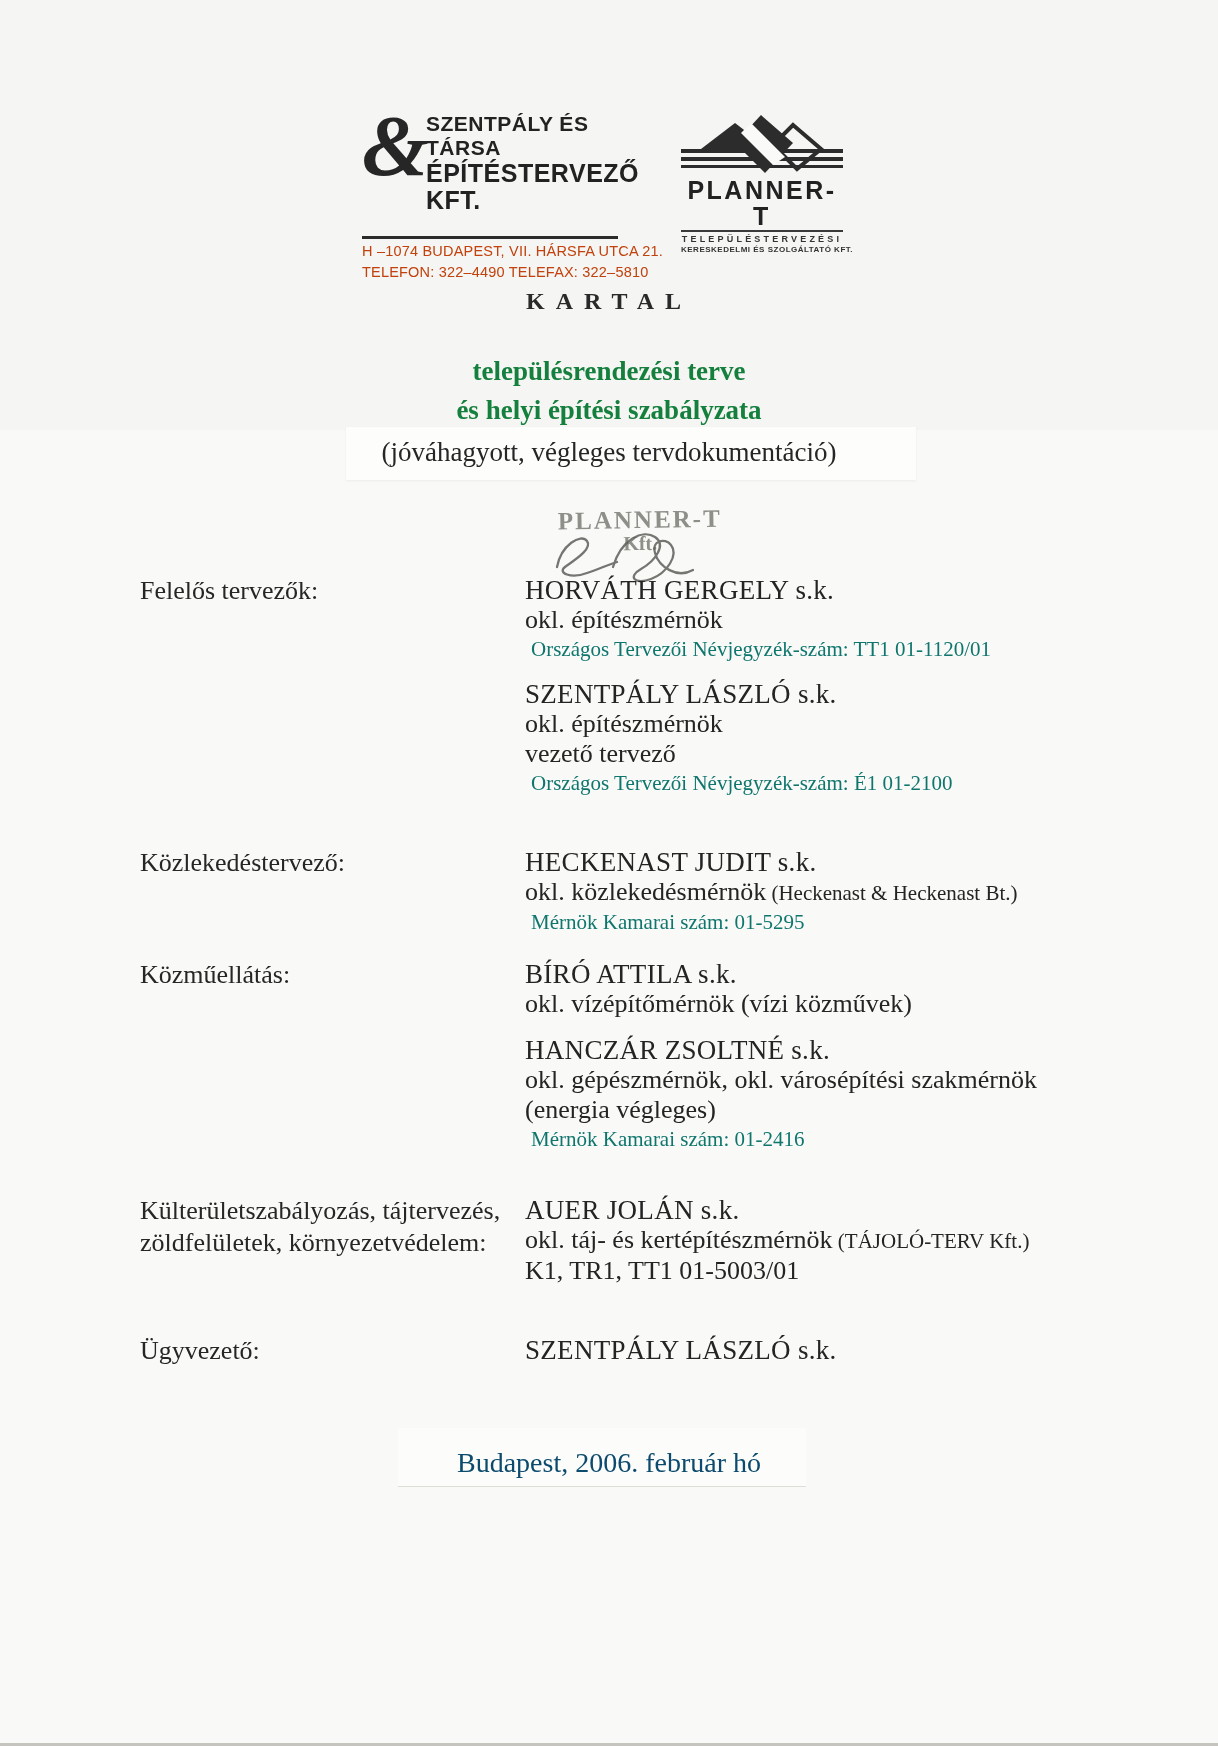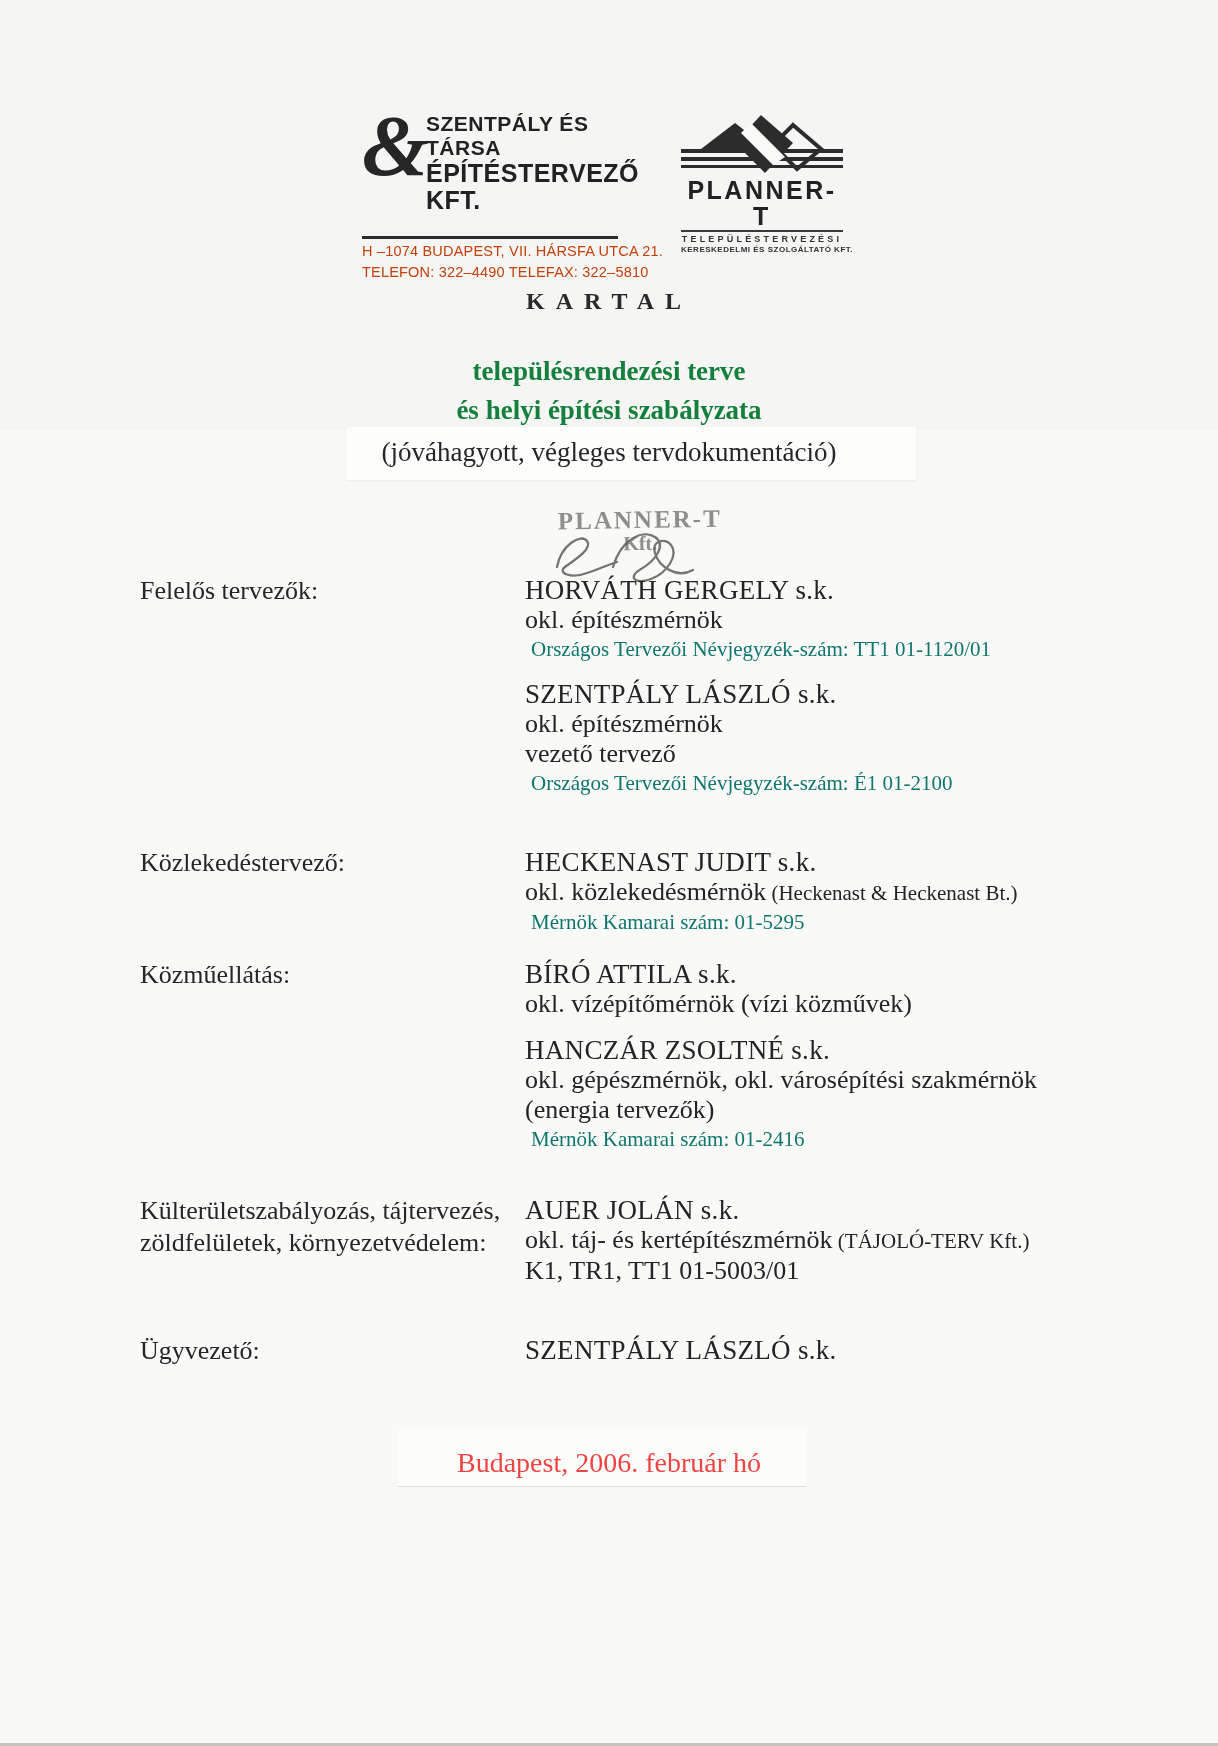--- a/index.html
+++ b/index.html
@@ -46,21 +46,21 @@
   .row{position:absolute;left:140px;width:1000px;display:flex;}
   .r0{top:575px;} .r1{top:847px;} .r2{top:959px;} .r3{top:1195px;} .r4{top:1335px;}
   .row-label{width:385px;font-size:26px;line-height:32px;color:#262626;}
   .row-content{flex:1;}
   .entry + .entry{margin-top:16px;}
   .entry-name{font-size:27px;line-height:30px;letter-spacing:.3px;}
   .entry-line{font-size:26px;line-height:30px;}
   .entry-note{font-size:21px;}
   .entry-small{font-size:21px;line-height:28px;padding-left:6px;color:#0f766e;}
 
-  .footer-line{position:absolute;left:0;top:1447px;width:100%;text-align:center;font-size:28px;color:#ef4444;}
+  .footer-line{position:absolute;left:0;top:1447px;width:100%;text-align:center;font-size:28px;color:#0c4a6e;}
 </style>
 </head>
 <body>
 
 <div class="page">
   <div class="tone-top"></div>
   <div class="jv-strip"></div>
   <div class="footer-strip"></div>
 
   <div class="logo-left">
@@ -142,21 +142,21 @@
           <div class="">Közműellátás:</div>
         </div>
         <div class="row-content">
           <div class="entry">
             <div class="entry-name">BÍRÓ ATTILA s.k.</div>
             <div class="entry-line">okl. vízépítőmérnök (vízi közművek)</div>
           </div>
           <div class="entry">
             <div class="entry-name">HANCZÁR ZSOLTNÉ s.k.</div>
             <div class="entry-line">okl. gépészmérnök, okl. városépítési szakmérnök</div>
-            <div class="entry-line">(energia tervezők)</div>
+            <div class="entry-line">(energia végleges)</div>
             <div class="entry-small">Mérnök Kamarai szám: 01-2416</div>
           </div>
         </div>
       </div>
       <div class="row r3">
         <div class="row-label">
           <div class="">Külterületszabályozás, tájtervezés,</div>
           <div class="">zöldfelületek, környezetvédelem:</div>
         </div>
         <div class="row-content">

